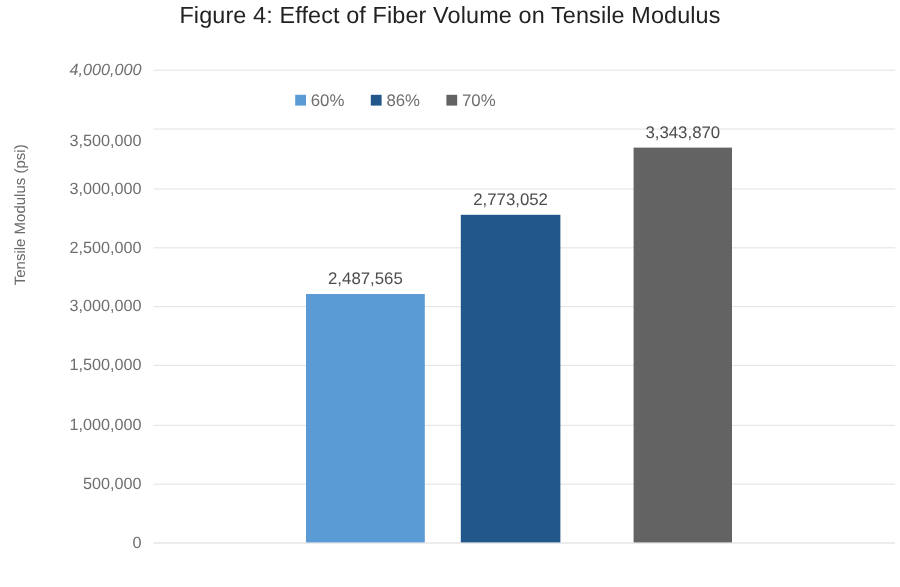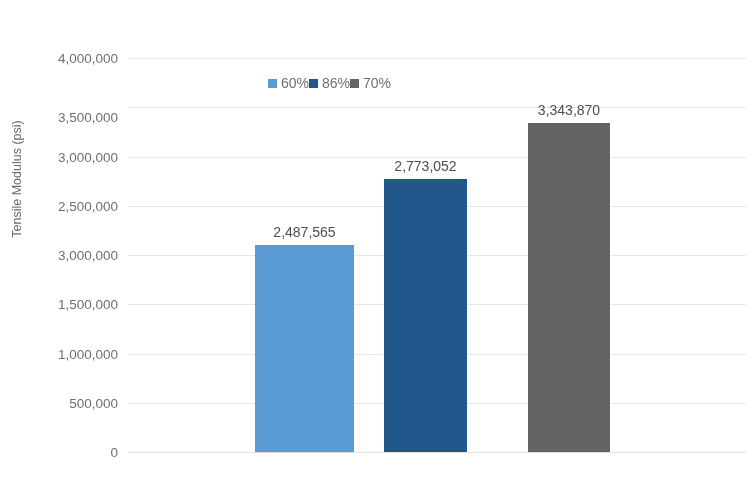--- a/index.html
+++ b/index.html
@@ -117,20 +117,21 @@
 
   
   #legend {
     position: absolute;
     left: 0;
     top: 75px;
     width: 659px;
     display: flex;
     justify-content: center;
     align-items: center;
+    gap: 22px;
     text-align: right;
   }
 
   .legend-item {
     display: flex;
     align-items: center;
     gap: 4px;
   }
 
   .legend-swatch {
@@ -155,25 +156,26 @@
     font-size: 13.5px;
     color: #6f6f6f;
     white-space: nowrap;
   }
 </style>
 </head>
 <body>
 
 <div id="chart-root">
 
+  <div id="chart-title">Figure 4: Effect of Fiber Volume on Tensile Modulus</div>
 
   <div id="y-axis-title">Tensile Modulus (psi)</div>
 
   <div id="y-tick-labels">
-      <div class="y-tick-row" style="top: 58px; left: 128px;">4,000,000</div>
+      <div class="y-tick-row" style="top: 58px; left: 128px; font-style: italic;">4,000,000</div>
       <div class="y-tick-row" style="top: 117px; left: 128px;">3,500,000</div>
       <div class="y-tick-row" style="top: 156.5px; left: 128px;">3,000,000</div>
       <div class="y-tick-row" style="top: 205.75px; left: 128px;">2,500,000</div>
       <div class="y-tick-row" style="top: 255px; left: 128px;">3,000,000</div>
       <div class="y-tick-row" style="top: 304.25px; left: 128px;">1,500,000</div>
       <div class="y-tick-row" style="top: 353.5px; left: 128px;">1,000,000</div>
       <div class="y-tick-row" style="top: 402.75px; left: 128px;">500,000</div>
       <div class="y-tick-row" style="top: 452px; left: 128px;">0</div>
     </div>
 

